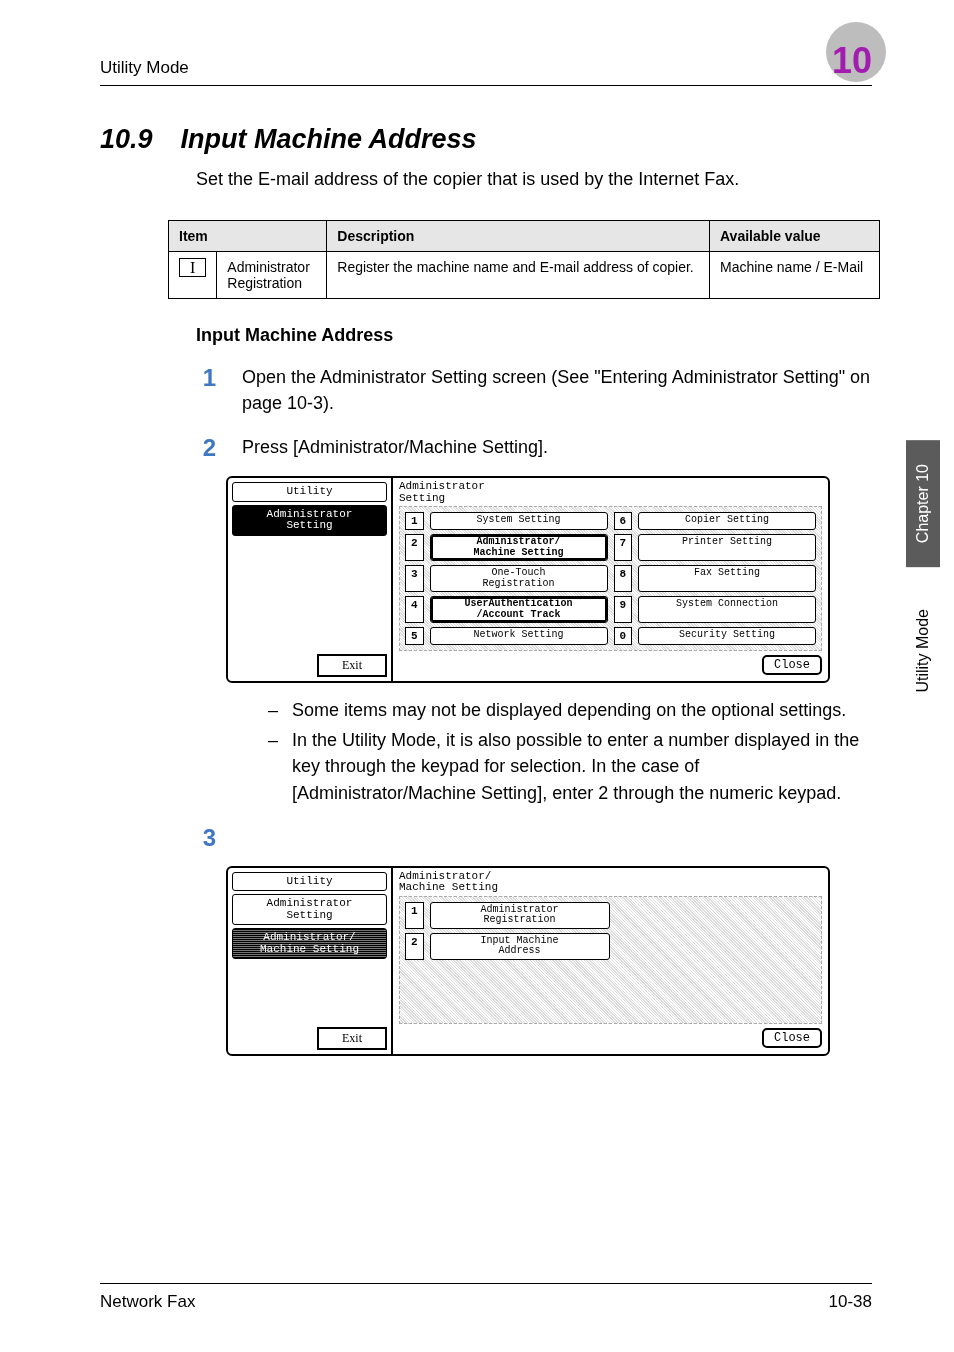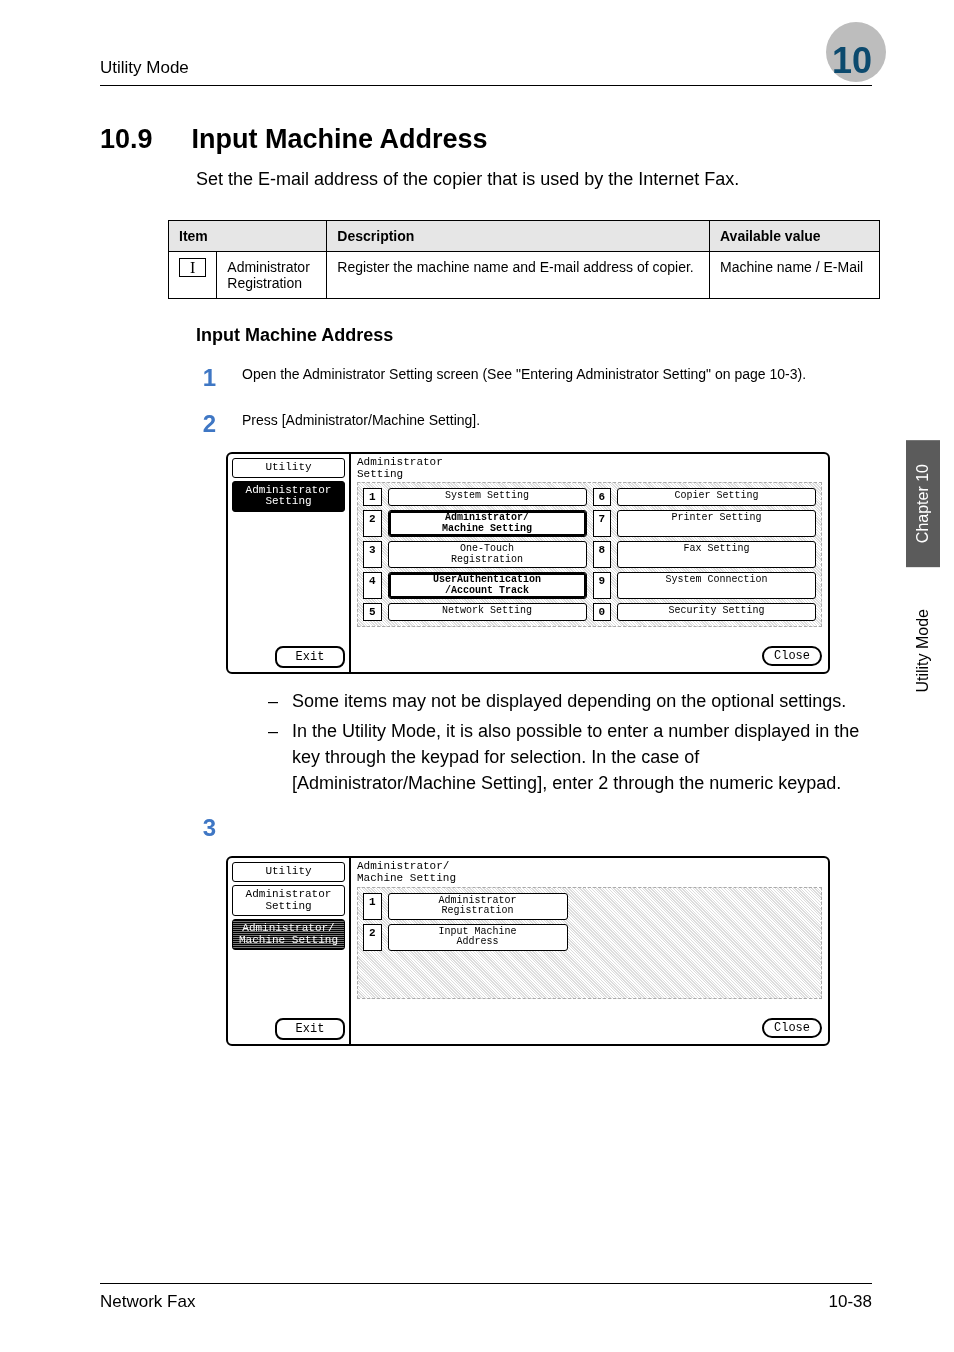--- a/index.html
+++ b/index.html
@@ -17,40 +17,41 @@
     display: flex;
     align-items: baseline;
     justify-content: space-between;
     border-bottom: 1.5px solid #000;
     padding-bottom: 3px;
   }
   .header-left { font-size: 17px; }
   .chapter-badge {
     font-size: 36px;
     font-weight: bold;
-    color: #0c4a6e;
+    color: #a21caf;
     position: relative;
   }
   .chapter-badge::before {
     content: "";
     position: absolute;
     right: -14px;
     top: -18px;
     width: 60px;
     height: 60px;
     background: #bdbdbd;
     border-radius: 50%;
     z-index: -1;
   }
   .section-title {
     display: flex;
-    gap: 39px;
+    gap: 28px;
     margin-top: 38px;
     font-size: 27px;
     font-weight: bold;
+    font-style: italic;
   }
   .intro {
     margin: 14px 0 16px 96px;
     font-size: 18px;
   }
   table.desc {
     margin: 30px 0 0 68px;
     border-collapse: collapse;
     width: 712px;
   }
@@ -81,33 +82,33 @@
     align-items: flex-start;
   }
   .step-num {
     color: #3f77c4;
     font-size: 24px;
     font-weight: bold;
     width: 20px;
     text-align: right;
     flex-shrink: 0;
   }
-  .step-body { font-size: 14px; line-height: 1.45; flex: 1; }
+  .step-body { font-size: 18px; line-height: 1.45; flex: 1; }
 
   
   .lcd {
     width: 604px;
     margin: 14px 0 0 126px;
     border: 2px solid #000;
     border-radius: 6px;
     display: flex;
     background: #fff;
   }
   .lcd-left {
-    width: 123px;
+    width: 165px;
     border-right: 2px solid #000;
     display: flex;
     flex-direction: column;
     padding: 4px;
     gap: 3px;
   }
   .lcd-left-spacer { flex: 1; }
   .lcd-tab {
     font-family: "Courier New", monospace;
     font-size: 11px;
@@ -127,22 +128,22 @@
     border-radius: 3px;
   }
   .lcd-tab.hatched {
     background: repeating-linear-gradient(0deg,#000 0,#000 1px,#777 1px,#777 2px);
     color: #fff;
     border: 1px solid #000;
     border-radius: 3px;
   }
   .lcd-exit {
     border: 2px solid #000;
-    border-radius: 8px;
-    font-family: Liberation Mono, monospace;
+    border-radius: 0;
+    font-family: Liberation Serif, serif;
     font-size: 12px;
     text-align: center;
     padding: 2px 0;
     width: 70px;
     align-self: flex-end;
     margin-top: auto;
   }
   .lcd-right {
     flex: 1;
     padding: 3px 6px 6px 6px;
@@ -189,25 +190,25 @@
     white-space: pre-line;
     border-radius: 3px;
   }
   .grid-btn.highlight {
     box-shadow: 0 0 0 2px #000 inset;
     font-weight: bold;
   }
   .lcd-close {
     align-self: flex-end;
     border: 2px solid #000;
-    border-radius: 10px;
+    border-radius: 5px;
     font-family: "Courier New", monospace;
     font-size: 12px;
     padding: 1px 10px;
-    margin-top: 19px;
+    margin-top: 4px;
   }
 
   .bullets {
     margin: 14px 0 0 168px;
     font-size: 18px;
     line-height: 1.45;
   }
   .bullet-row { display: flex; gap: 14px; margin-bottom: 4px; }
   .dash { flex-shrink: 0; }
 

